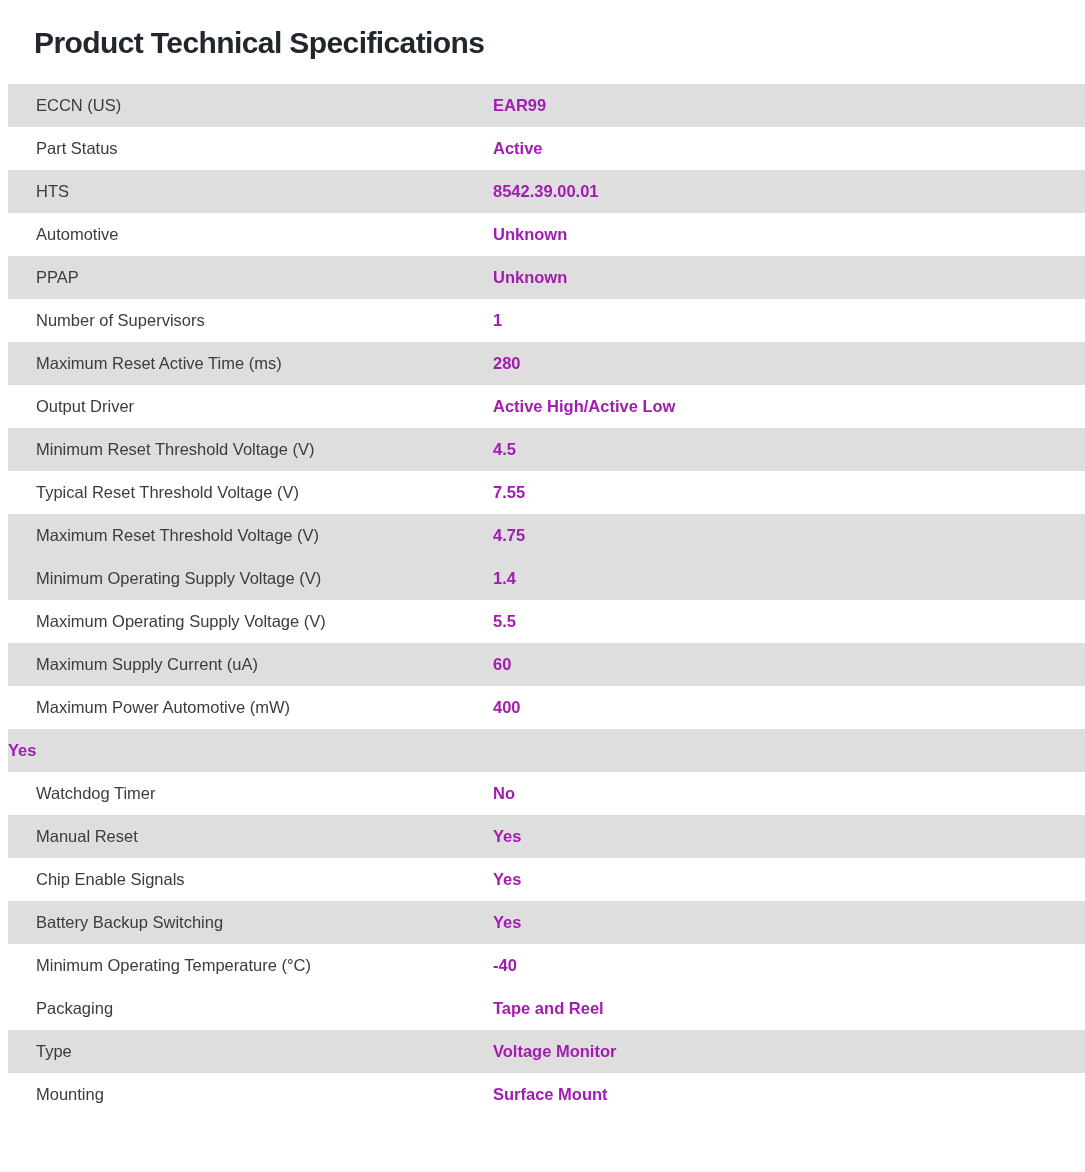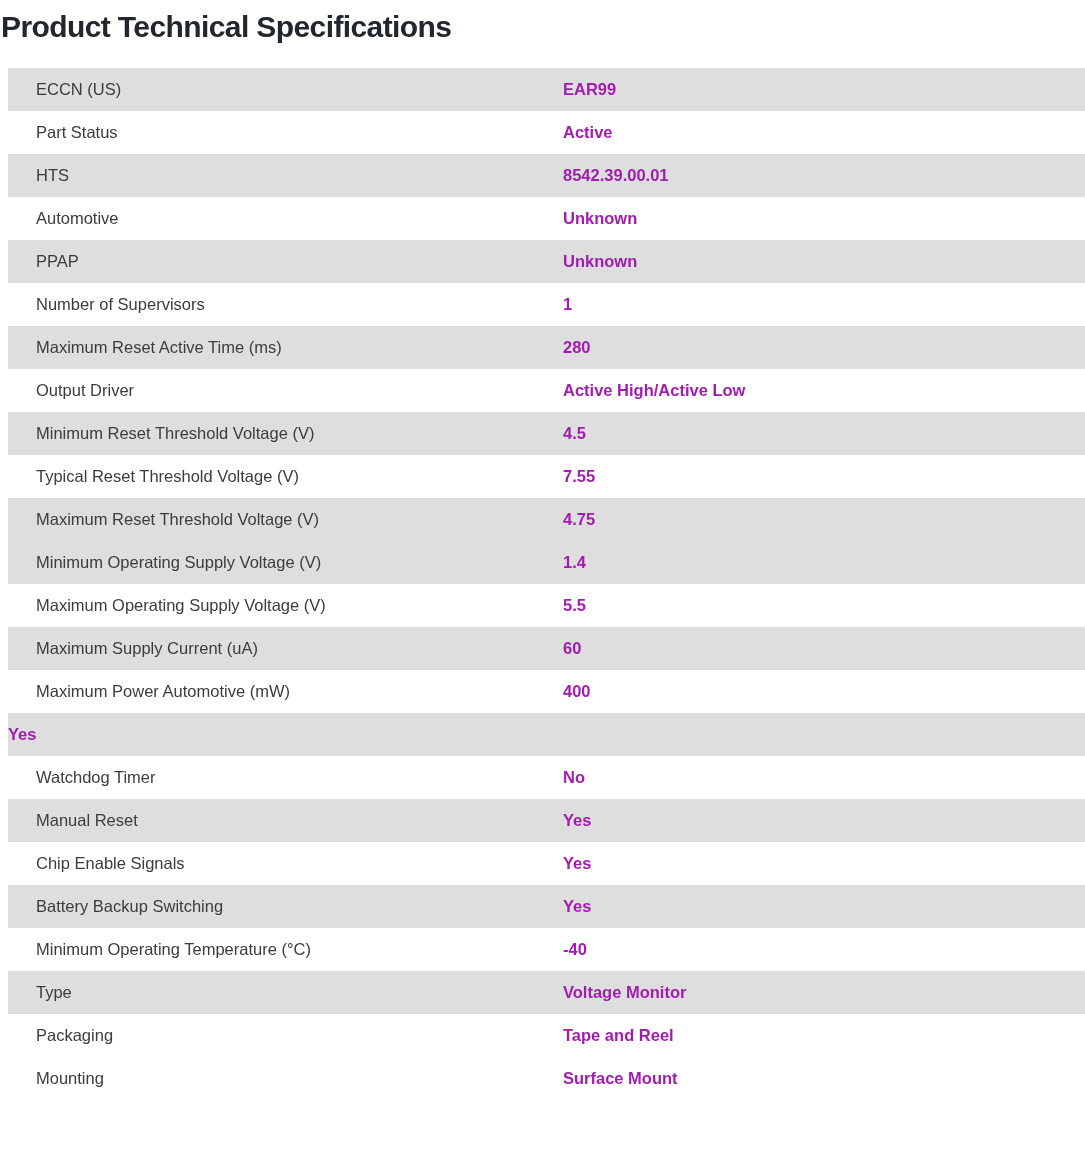--- a/index.html
+++ b/index.html
@@ -7,22 +7,22 @@
     padding: 0;
     background: #ffffff;
   }
   body {
     width: 1085px;
     height: 1172px;
     overflow: hidden;
     font-family: "Liberation Sans", sans-serif;
   }
   .page-title {
-    margin: 0;
-    padding: 9px 0 0 1px;
+    margin: 16px;
+    padding: 9px 0 0 18px;
     font-size: 30px;
     line-height: 35px;
     font-weight: 700;
     color: #22272e;
     letter-spacing: -0.6px;
   }
   .spec-table {
     margin-top: 24px;
   }
   .spec-row {
@@ -30,21 +30,21 @@
     align-items: center;
     height: 43px;
     margin-left: 8px;
     background: #ffffff;
   }
   .spec-row.alt {
     background: #dedede;
   }
   .spec-label {
     box-sizing: border-box;
-    width: 555px;
+    width: 485px;
     padding-left: 28px;
     font-size: 16.5px;
     font-weight: 400;
     color: #3c3c3c;
     white-space: nowrap;
   }
   .spec-value {
     font-size: 16.5px;
     font-weight: 700;
     color: #a21caf;
@@ -133,25 +133,25 @@
       <div class="spec-value">Yes</div>
     </div>
     <div class="spec-row alt">
       <div class="spec-label">Battery Backup Switching</div>
       <div class="spec-value">Yes</div>
     </div>
     <div class="spec-row">
       <div class="spec-label">Minimum Operating Temperature (°C)</div>
       <div class="spec-value">-40</div>
     </div>
+    <div class="spec-row">
+      <div class="spec-label">Packaging</div>
+      <div class="spec-value">Tape and Reel</div>
+    </div>
     <div class="spec-row alt">
       <div class="spec-label">Type</div>
       <div class="spec-value">Voltage Monitor</div>
-    </div>
-    <div class="spec-row">
-      <div class="spec-label">Packaging</div>
-      <div class="spec-value">Tape and Reel</div>
     </div>
     <div class="spec-row">
       <div class="spec-label">Mounting</div>
       <div class="spec-value">Surface Mount</div>
     </div>
   </div>
 
 </body></html>

